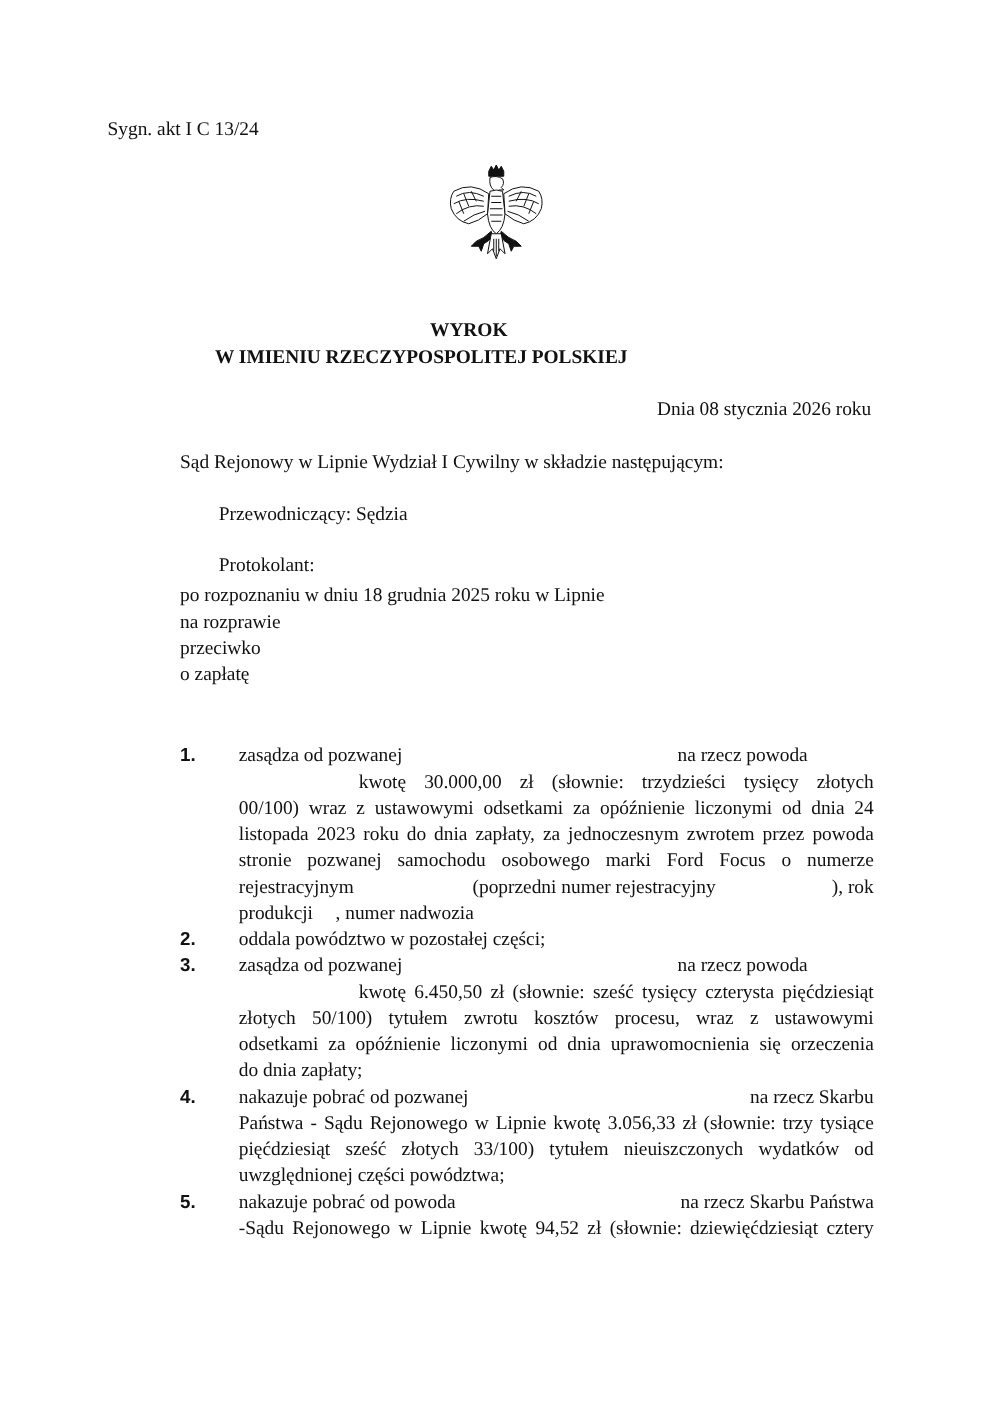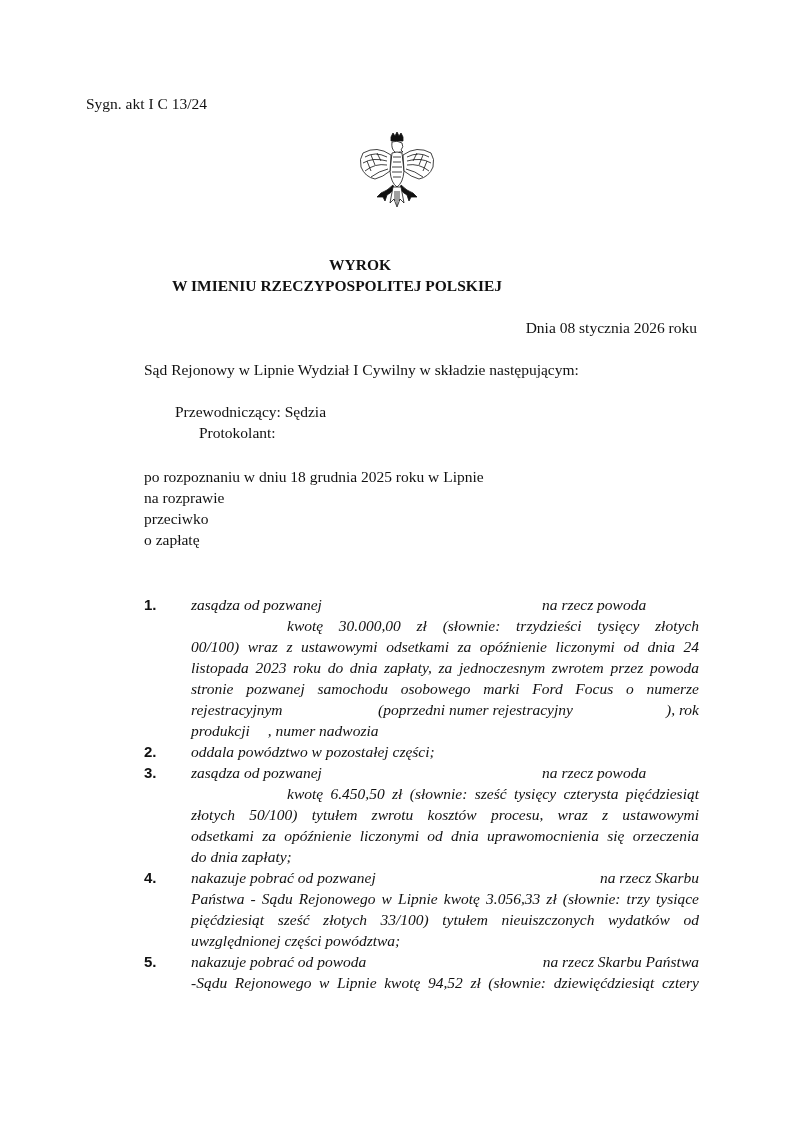--- a/index.html
+++ b/index.html
@@ -12,37 +12,37 @@
       height: 1123px;
       position: relative;
       overflow: hidden;
       font-family: "Liberation Serif", "DejaVu Serif", serif;
       color: #111111;
       font-size: 15.5px;
     }
     .abs { position: absolute; white-space: nowrap; }
     .sygn { left: 86px; top: 95px; }
     .emblem { left: 357px; top: 131px; width: 80px; height: 90px; }
-    .title1 { left: 0; width: 720px; top: 256px; text-align: center; font-weight: bold; }
+    .title1 { left: 15px; width: 720px; top: 256px; text-align: center; font-weight: bold; }
     .title2 { left: 0; width: 674px; top: 277px; text-align: center; font-weight: bold; }
     .date { right: 97px; top: 319px; }
     .court { left: 144px; top: 361px; }
     .panel1 { left: 175px; top: 403px; }
-    .panel2 { left: 175px; top: 424px; margin-left: 24px; }
+    .panel2 { left: 175px; top: 444px; }
     .intro { left: 144px; top: 466px; line-height: 21px; white-space: normal; width: 520px; }
     .intro div { height: 21px; }
 
     .items { position: absolute; left: 144px; top: 594px; width: 555px; }
     .item { position: relative; padding-left: 47px; line-height: 21px; text-align: justify; }
     .item .num {
       position: absolute; left: 0; top: 0;
       font-family: "Liberation Sans", "DejaVu Sans", sans-serif;
       font-weight: bold; font-size: 15px;
     }
-    .item .line { display: block; height: 21px; white-space: nowrap; position: relative; font-style: italic; }
+    .item .line { display: block; height: 21px; white-space: nowrap; position: relative; }
     .justify { text-align-last: justify; white-space: normal !important; }
   </style>
 </head>
 <body>
 
 <div class="abs sygn">Sygn. akt I C 13/24</div>
 
 <svg class="abs emblem" viewBox="0 0 80 90" xmlns="http://www.w3.org/2000/svg">
   <g fill="#111" stroke="#111" stroke-width="0.8">
 

